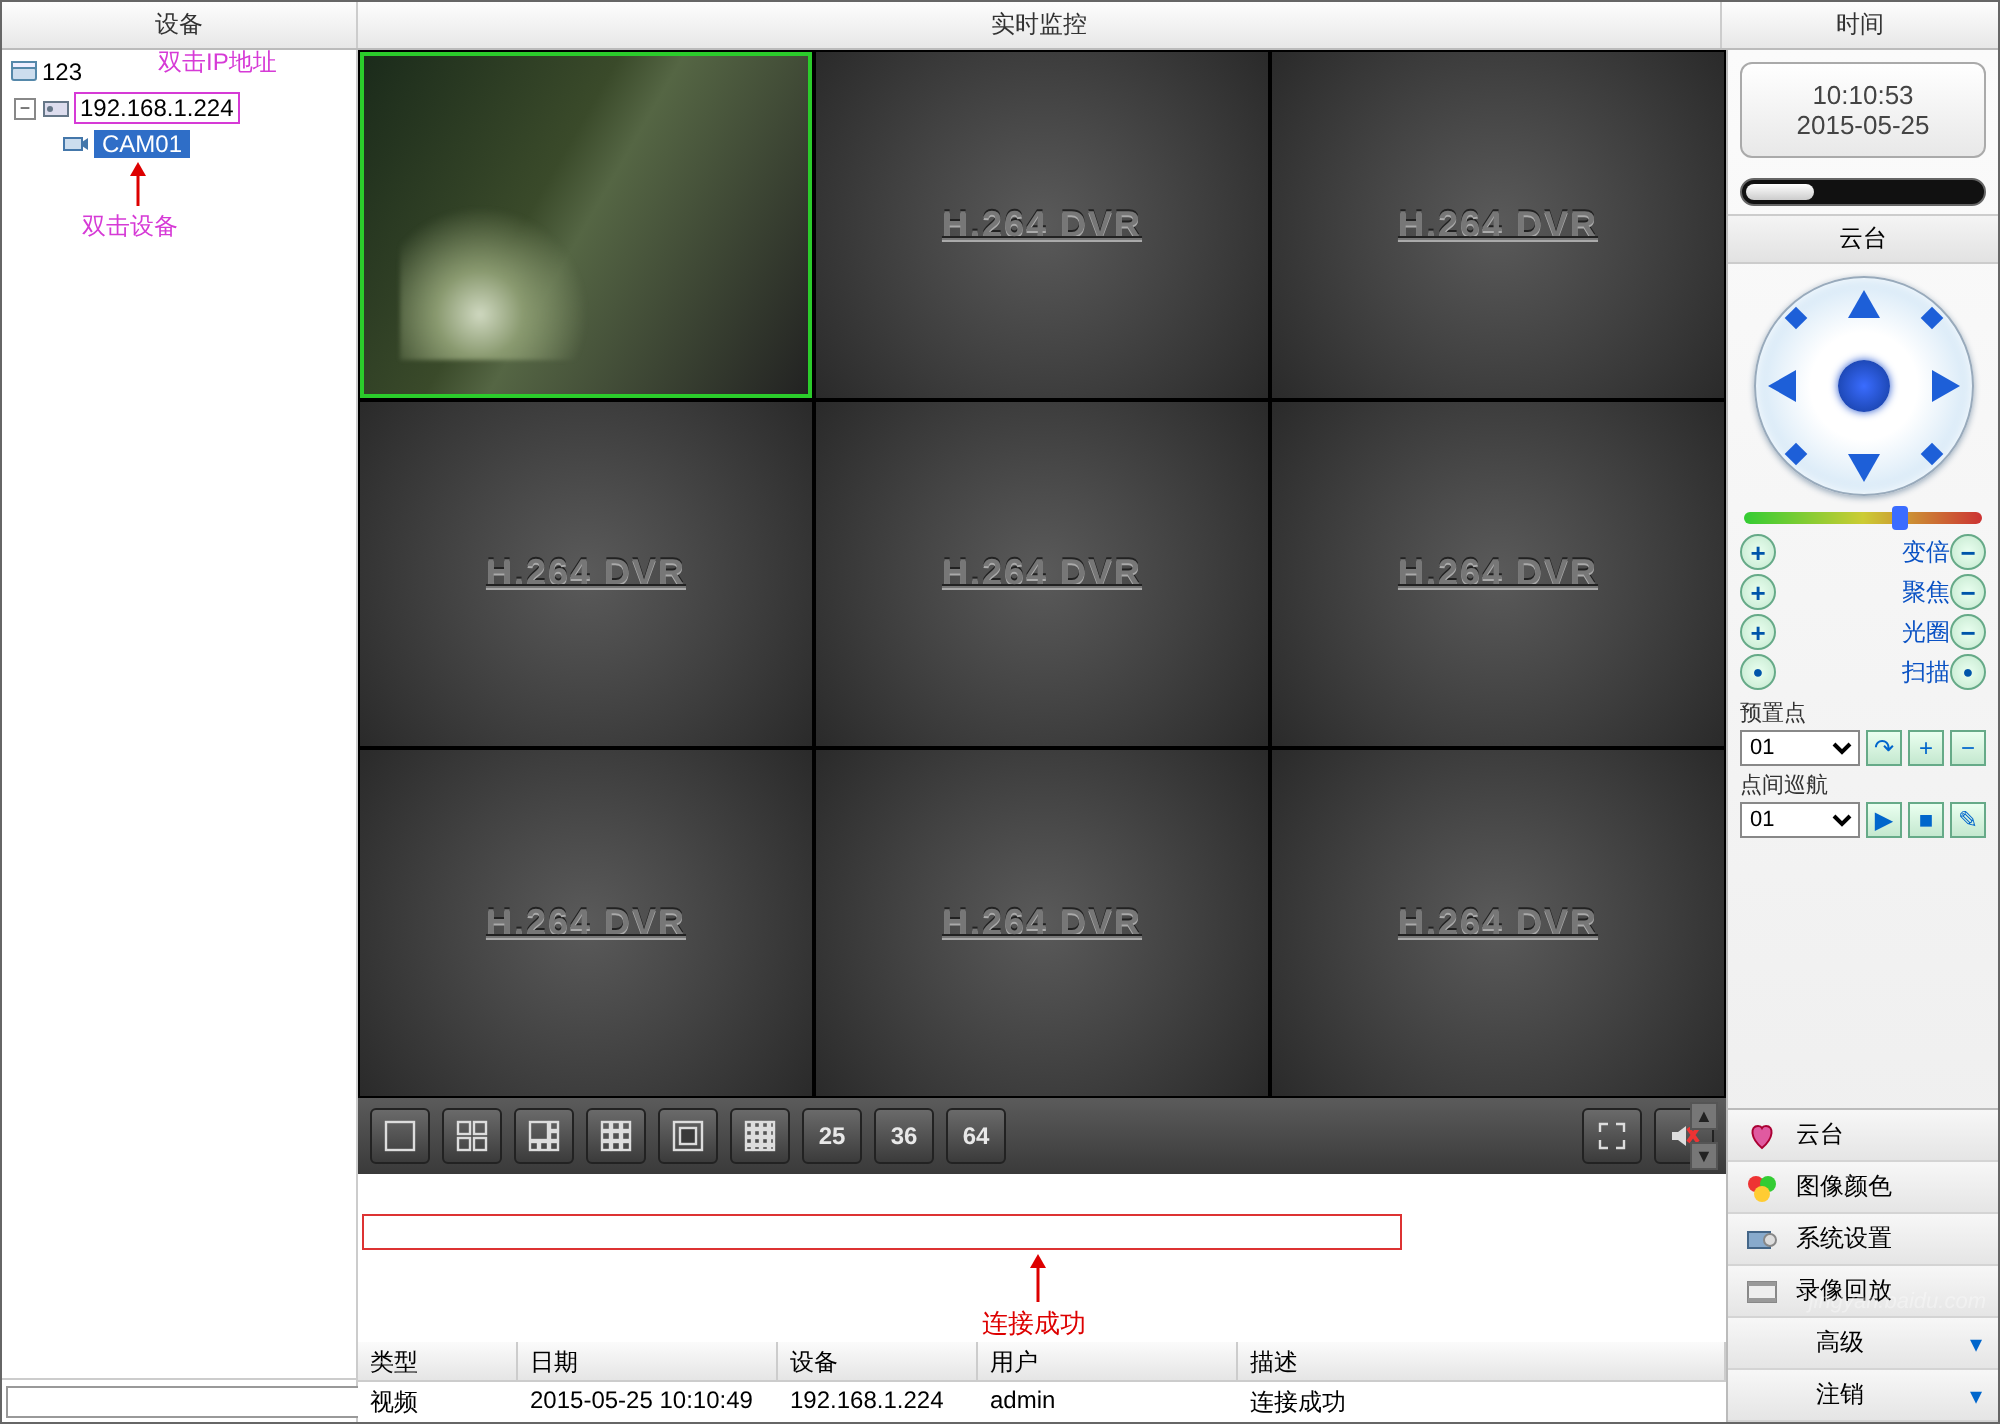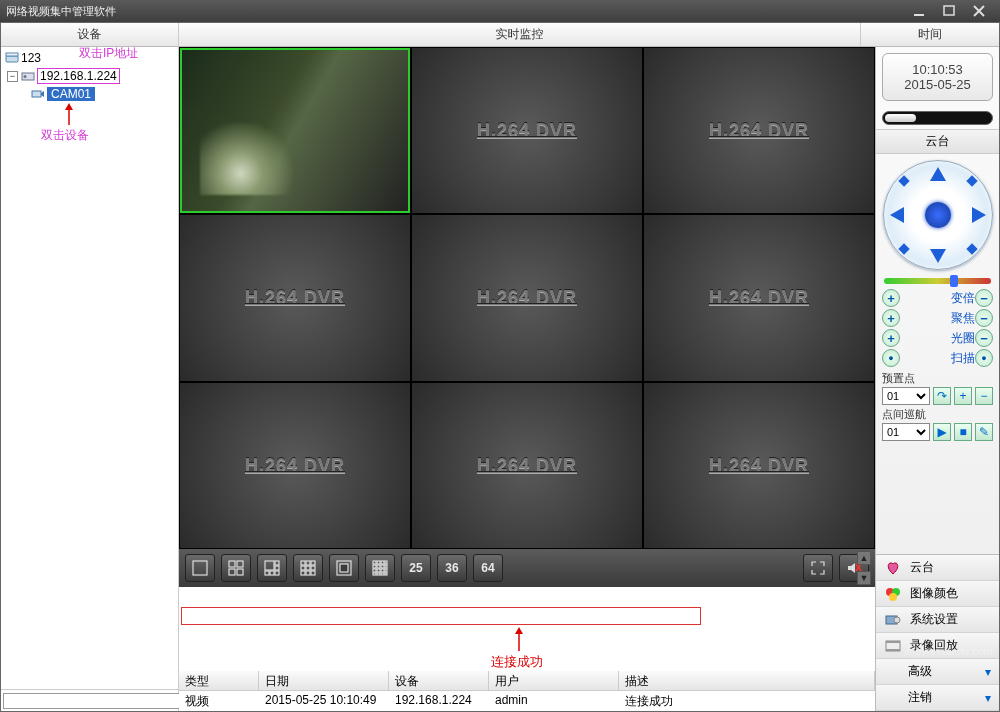--- a/index.html
+++ b/index.html
@@ -51,21 +51,21 @@
 
 .log { flex: 0 0 124px; background:#fff; display:flex; flex-direction:column; font-size:12px; position:relative;justify-content:flex-end; }
 .log .hdr { height:20px; background:linear-gradient(#fbfbfb,#e5e5e5); border-bottom:1px solid #ccc; display:flex; }
 .log .hdr span { padding:2px 6px; border-right:1px solid #ccc; }
 .log .row { height:20px; display:flex; }
 .log .row span { padding:2px 6px; }
 .log .c0{width:80px} .log .c1{width:130px} .log .c2{width:100px} .log .c3{width:130px} .log .c4{flex:1}
 .log .rowbox { border:1px solid #d33; position:absolute; }
 .log .annot2 { color:#d00; font-size:13px; position:absolute; }
 
-.right { width: 124px; background: linear-gradient(#fbfbfb,#ececec); border-left:1px solid #bbb; display:flex; flex-direction:column; font-size:12px; }
+.right { width: 136px; background: linear-gradient(#fbfbfb,#ececec); border-left:1px solid #bbb; display:flex; flex-direction:column; font-size:12px; }
 .clock { margin:6px; padding:8px 4px; border:1px solid #aaa; border-radius:6px; background:linear-gradient(#fff,#e8e8e8); text-align:center; color:#444; }
 .clock .t { font-size:13px; }
 .progress { margin:4px 6px; height:14px; border:1px solid #666; border-radius:8px; background:#111; position:relative; overflow:hidden; }
 .progress .bar { position:absolute; left:2px; top:2px; bottom:2px; width:28%; background:linear-gradient(#fff,#ccc); border-radius:6px; }
 .sec-title { text-align:center; padding:3px 0; background:linear-gradient(#f4f4f4,#e2e2e2); border-top:1px solid #ccc; border-bottom:1px solid #ccc; }
 
 .ptz-wrap { padding:6px; display:flex; justify-content:center; }
 .ptz { width:110px; height:110px; border-radius:50%; background:radial-gradient(circle,#fff 35%,#d7e9f7 70%,#b9cfe3 100%); border:1px solid #9ab; box-shadow:inset 0 0 6px #fff, 0 1px 3px #9ab; position:relative; }
 .ptz .center { position:absolute; left:50%; top:50%; width:26px; height:26px; margin:-13px; border-radius:50%; background:radial-gradient(circle,#3a6cff,#123a99); box-shadow:0 0 4px #2a5ad0; cursor:pointer; }
 .ptz .arrow { position:absolute; width:0; height:0; cursor:pointer; }
@@ -94,40 +94,20 @@
 .menu-item { height:26px; display:flex; align-items:center; gap:8px; padding:0 8px; border-bottom:1px solid #d4d4d4; background:linear-gradient(#f7f7f7,#e5e5e5); cursor:pointer; font-size:12px; }
 .menu-item .mi-icon { width:18px; height:18px; }
 .menu-item.sub { padding-left:22px;gap:47px; }
 
 .watermark-br { position:absolute; right:6px; bottom:54px; color:rgba(255,255,255,.35); font-size:11px; font-style:italic; pointer-events:none; }
 </style>
 </head>
 <body>
 
 <div class="window">
-  <div class="titlebar">
-    <span>网络视频集中管理软件</span>
-    <span class="spacer"></span>
-    <span class="winbtn">
-        <svg viewBox="0 0 14 14">
-          <line x1="2" y1="11" x2="12" y2="11" stroke="#ddd" stroke-width="2"></line>
-        </svg>
-      </span>
-    <span class="winbtn">
-        <svg viewBox="0 0 14 14">
-          <rect x="2" y="2" width="10" height="9" stroke="#ddd" fill="none" stroke-width="1.5"></rect>
-        </svg>
-      </span>
-    <span class="winbtn">
-        <svg viewBox="0 0 14 14">
-          <line x1="2" y1="2" x2="12" y2="12" stroke="#ddd" stroke-width="2"></line>
-          <line x1="12" y1="2" x2="2" y2="12" stroke="#ddd" stroke-width="2"></line>
-        </svg>
-      </span>
-  </div>
 
   <div class="content">
     <div class="tabbar">
       <div class="tab" style="flex:0 0 178px">设备</div>
       <div class="tab">实时监控</div>
       <div class="tab" style="flex:0 0 138px">时间</div>
     </div>
 
     <div class="main">
 

